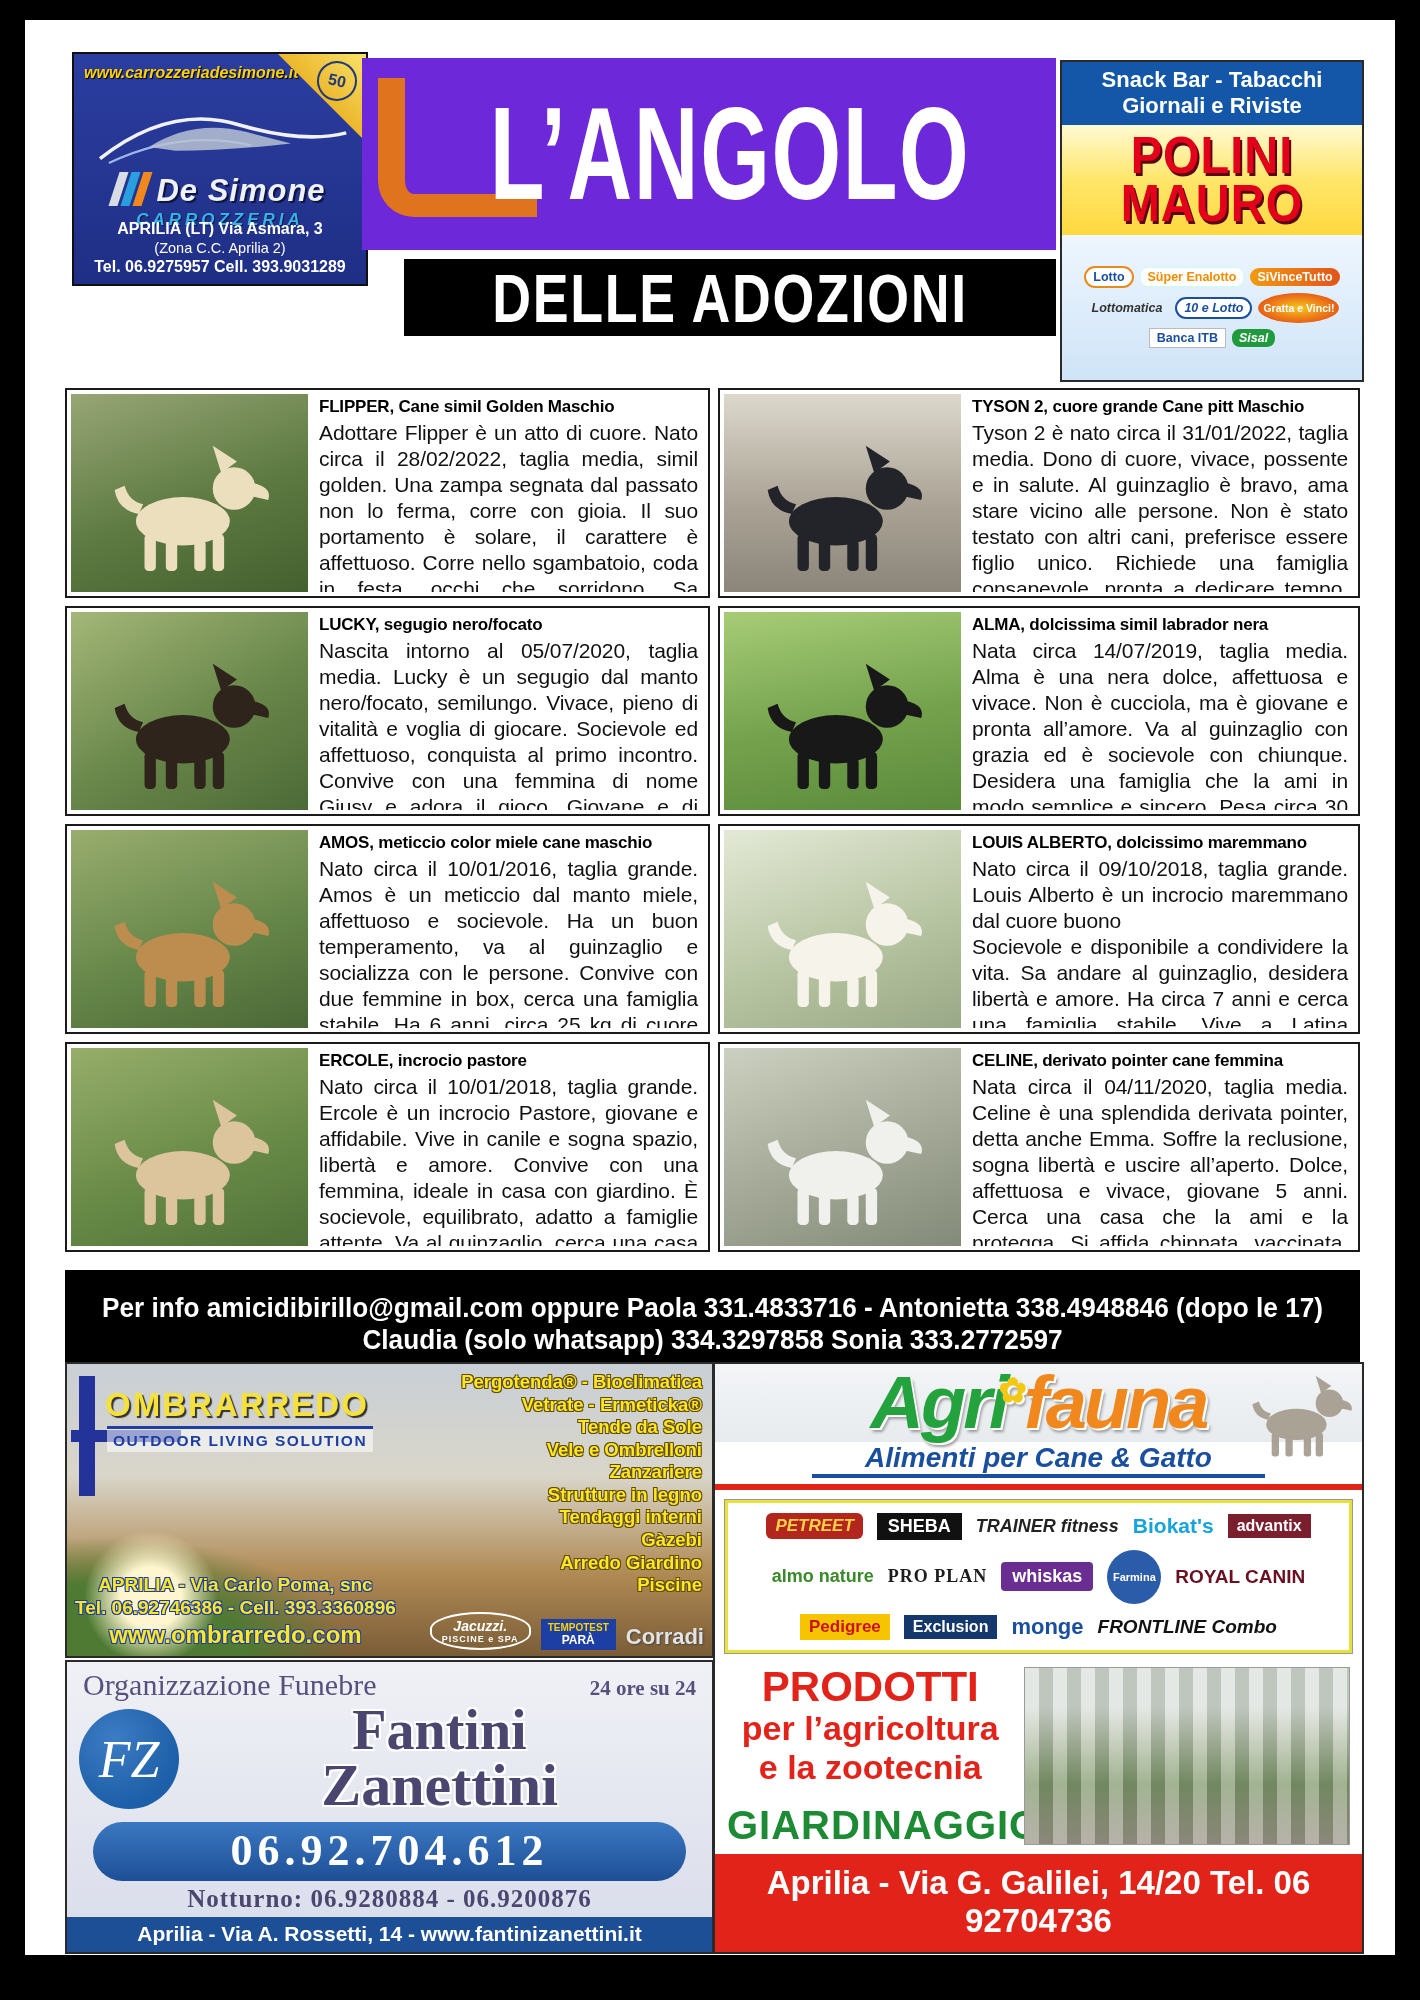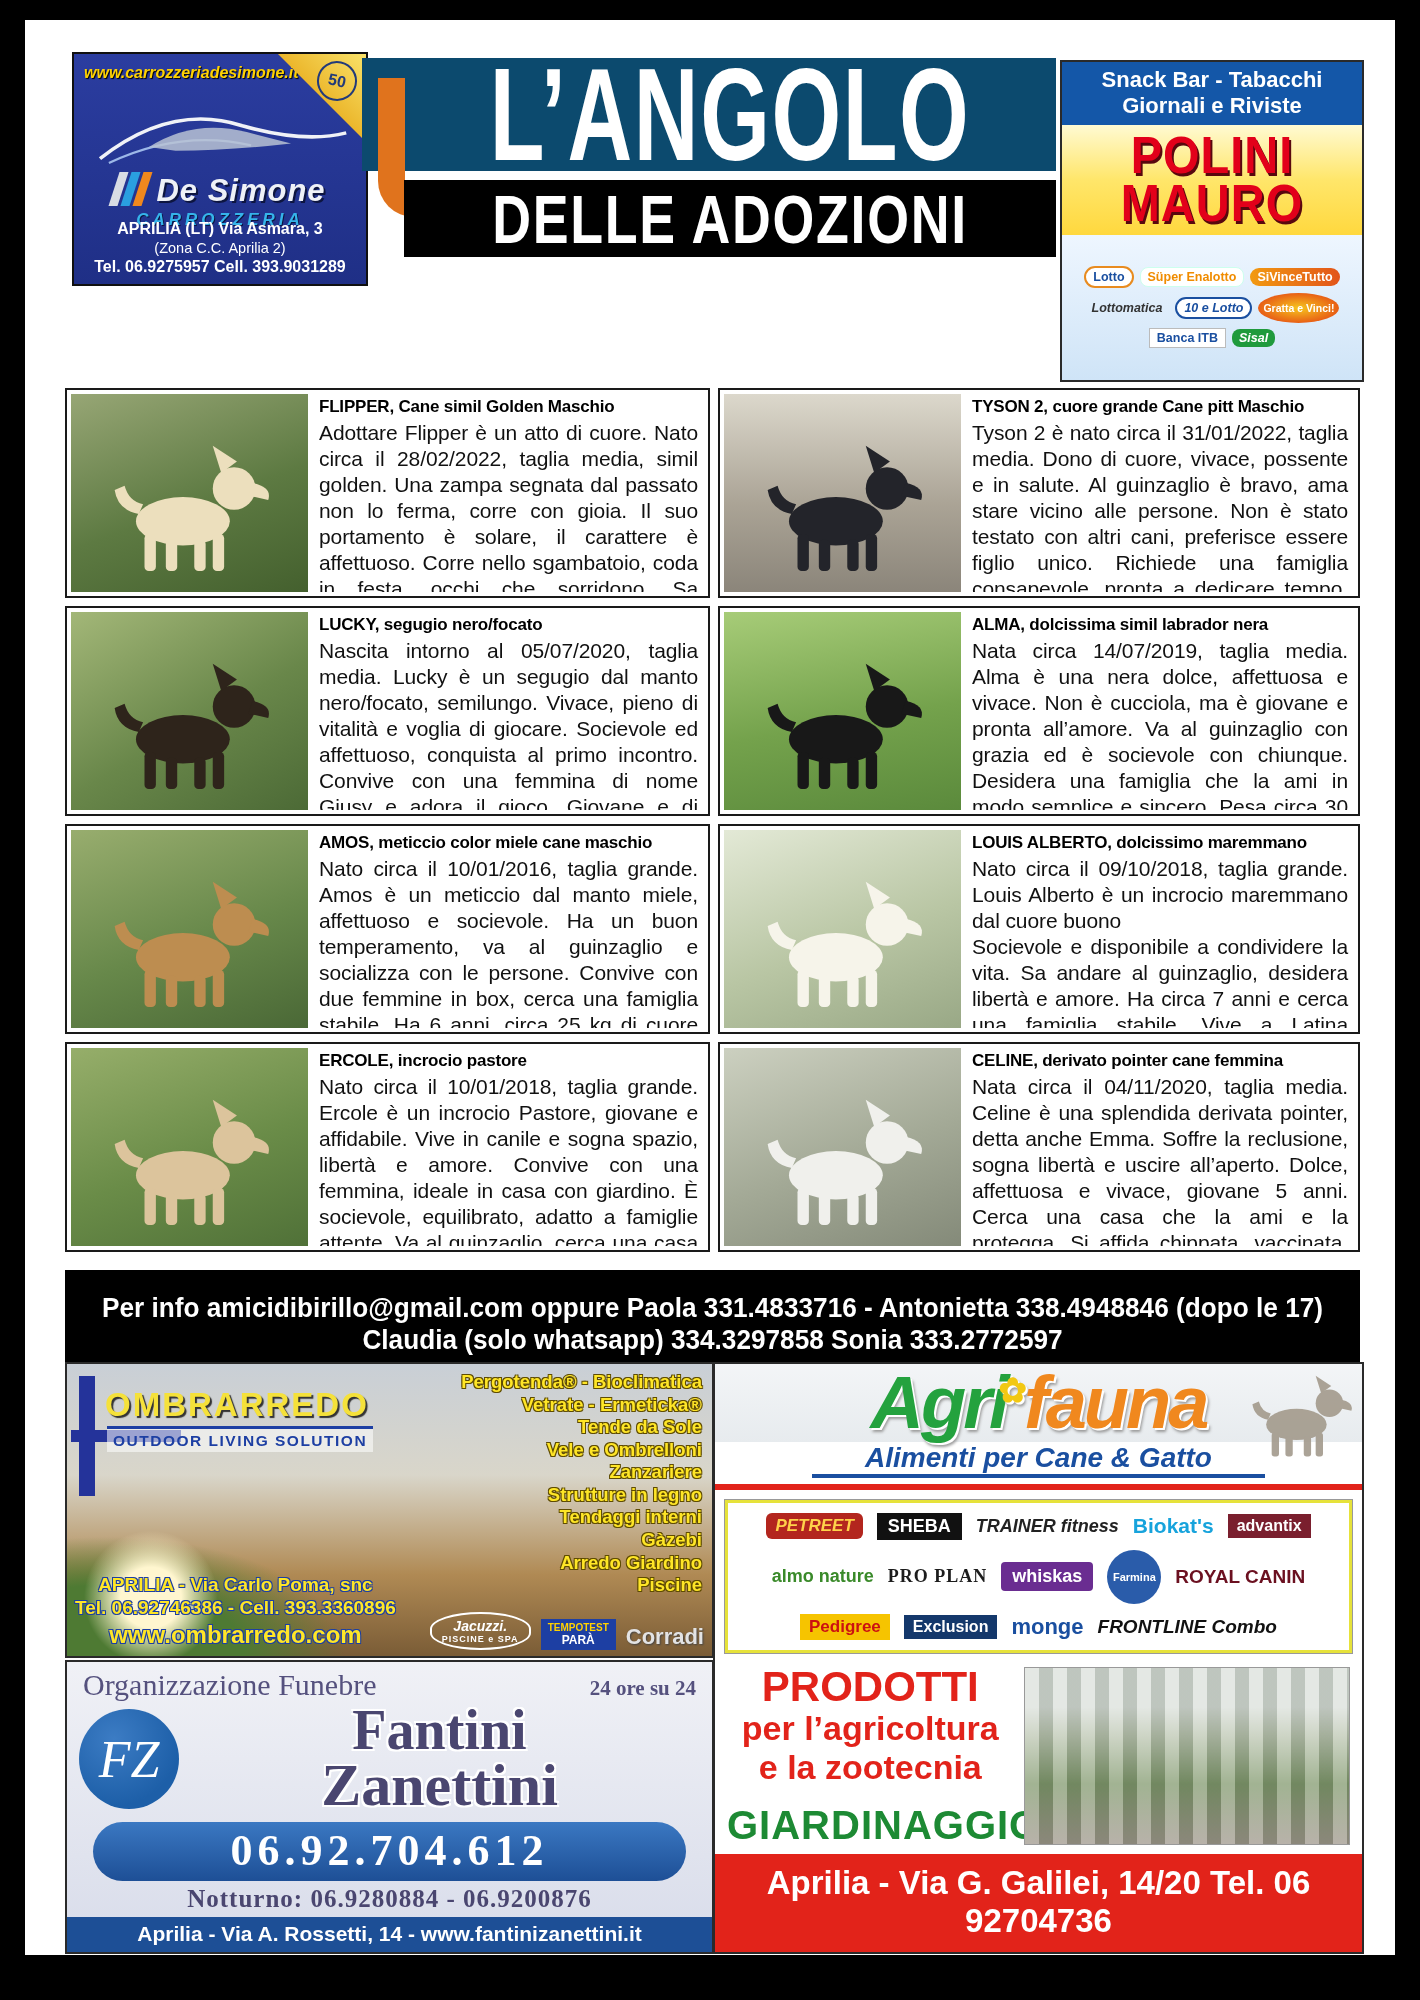--- a/index.html
+++ b/index.html
@@ -21,21 +21,21 @@
   .ds-slashes i:nth-child(3){background:#f0881e;}
   .ds-name{display:inline-block;vertical-align:middle;color:#eef1f7;font-size:31px;font-weight:900;font-style:italic;letter-spacing:1px;text-shadow:2px 2px 0 #0d1540;}
   .ds-sub{color:#35b4ea;font-size:17px;font-weight:bold;font-style:italic;letter-spacing:4px;margin-top:0px;text-shadow:1px 1px 0 #0d1540;}
   .ds-addr{position:absolute;bottom:8px;left:0;width:100%;text-align:center;color:#fff;font-weight:bold;}
   .ds-a1{font-size:16px;}
   .ds-a2{font-size:14.5px;font-weight:normal;margin:2px 0;}
   .ds-a3{font-size:16px;}
 
   
   .masthead{left:362px;top:58px;width:694px;height:236px;}
-  .mast-top{position:relative;height:113px;background:#0c4a6e;}
+  .mast-top{position:relative;height:192px;background:#6d28d9;}
   .l-bracket{position:absolute;left:16px;top:20px;width:132px;height:116px;border-left:27px solid #e0731d;border-bottom:23px solid #e0731d;border-bottom-left-radius:36px;}
   .mast-line1{position:absolute;left:53%;top:50%;transform:translate(-50%,-50%) scale(.8,1.18);font-size:112px;font-weight:bold;color:#fff;white-space:nowrap;letter-spacing:2px;}
   .mast-bottom{position:relative;height:77px;background:#000;margin-top:9px;margin-left:42px;}
   .mast-line2{position:absolute;left:50%;top:50%;transform:translate(-50%,-50%) scale(.84,1.08);font-size:64px;font-weight:bold;color:#fff;white-space:nowrap;letter-spacing:2px;}
 
   
   .polini{left:1060px;top:60px;width:300px;height:318px;border:2px solid #2a2a2a;display:flex;flex-direction:column;overflow:hidden;}
   .p-head{background:#1457a8;color:#fff;text-align:center;font-weight:bold;font-size:22px;line-height:1.18;padding:5px 0 6px;}
   .p-body{background:linear-gradient(180deg,#fffad2,#ffe66a 50%,#ffd83e);text-align:center;padding:6px 0 8px;}
   .p-name{display:block;font-size:47px;font-weight:900;color:#e2001a;letter-spacing:1px;line-height:1.02;text-shadow:2px 3px 0 #58080e;transform:scaleY(1.1);}

